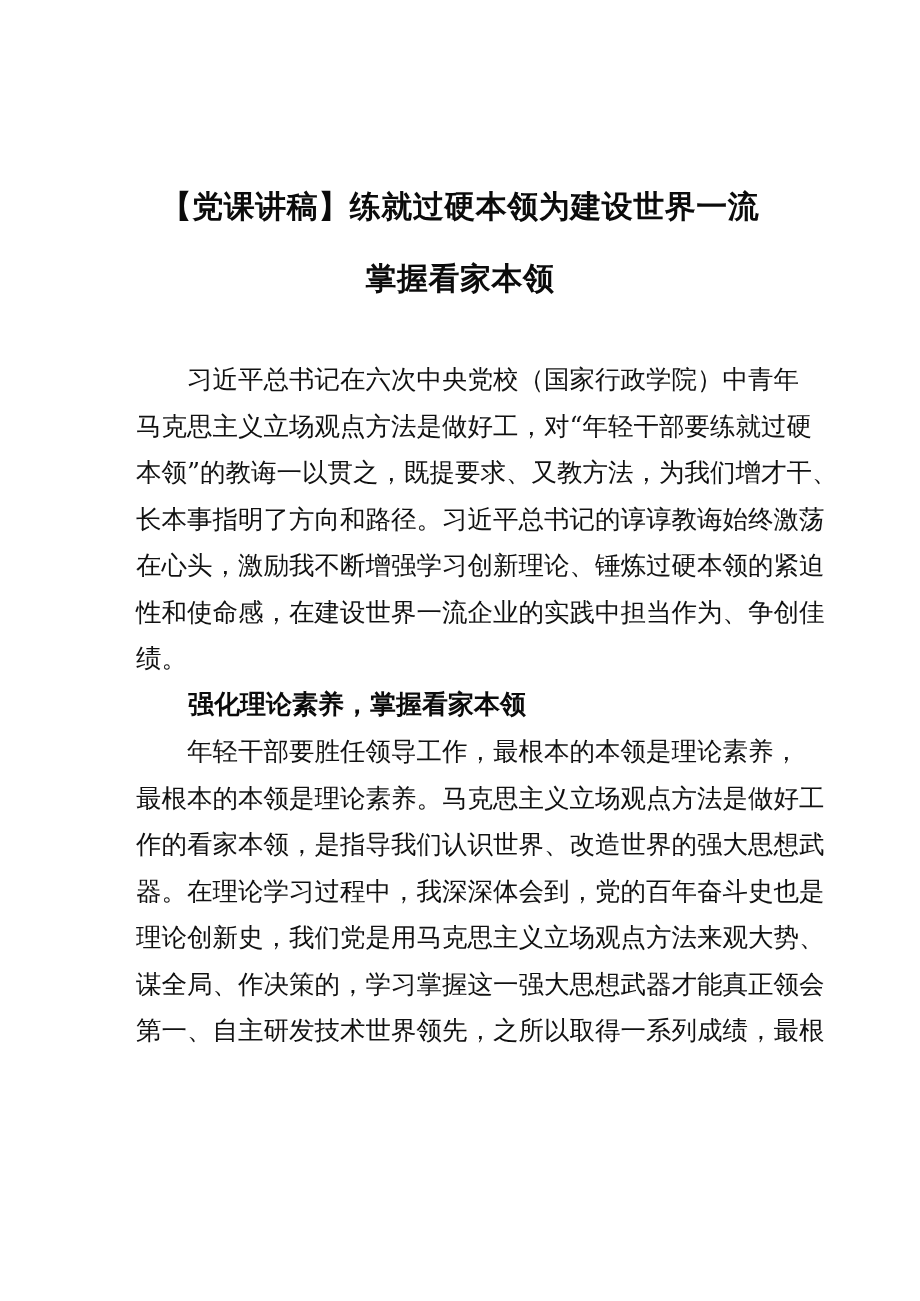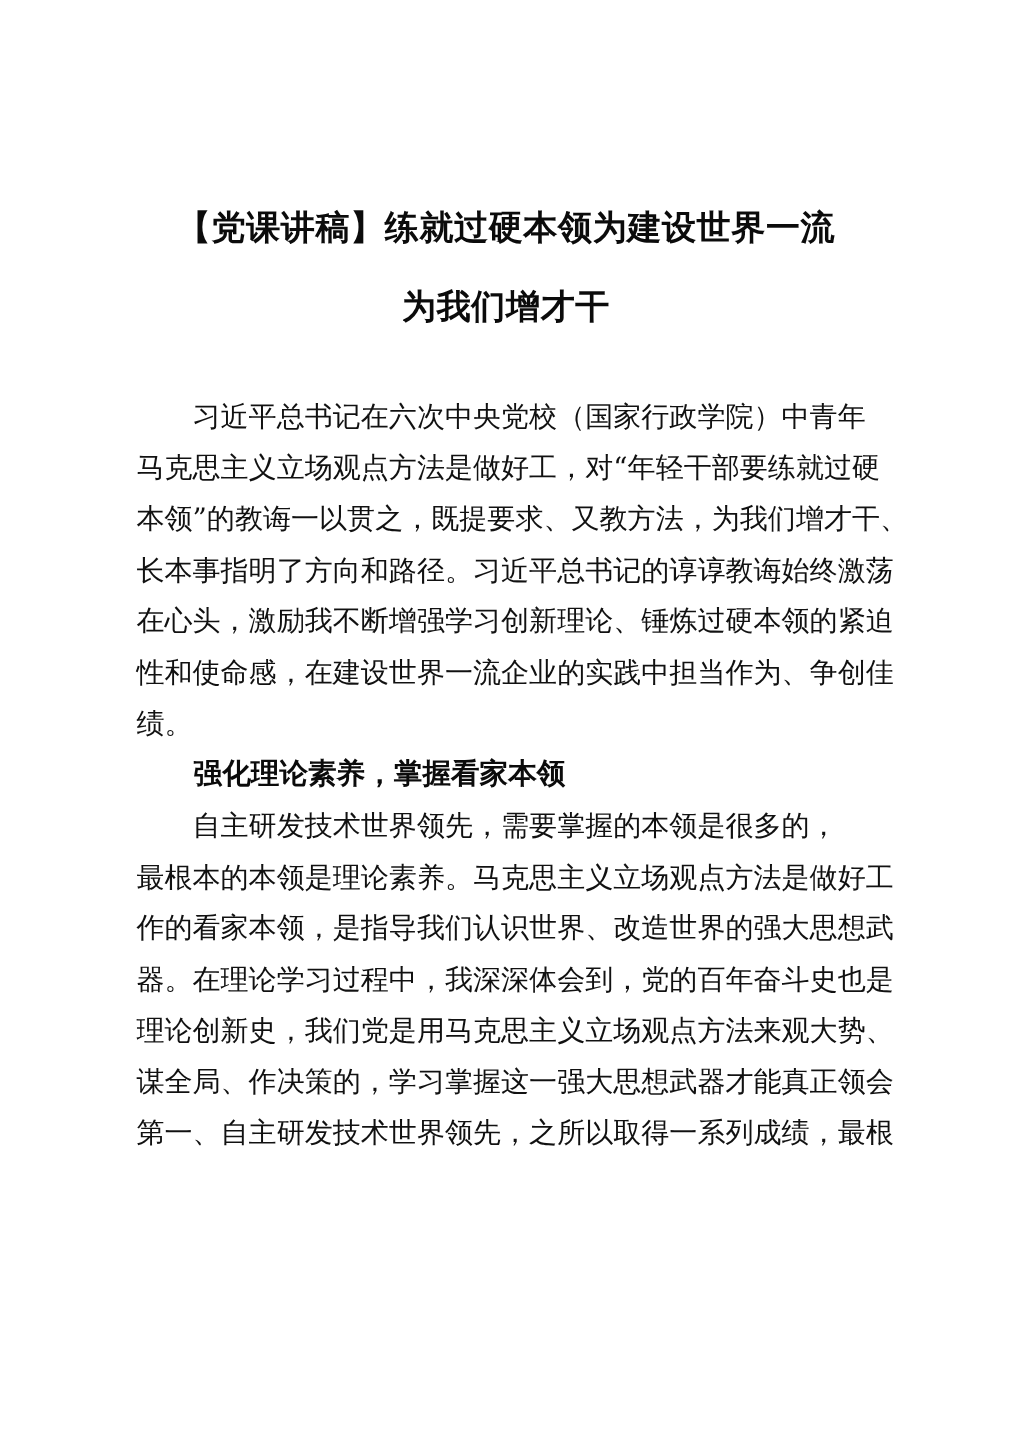--- a/index.html
+++ b/index.html
@@ -38,21 +38,21 @@
     color: #0b0b0b;
   }
   .doc-title .title-line {
     display: block;
     white-space: nowrap;
   }
 
   
   .body-block {
     position: absolute;
-    left: 124px;
+    left: 136px;
     top: 356px;
     width: 660px;
   }
 
   .para {
     margin: 0;
     font-family: "DejaVu Serif", "Liberation Serif", serif;
     font-size: 25.5px;
     line-height: 46.5px;
     color: #111111;
@@ -64,55 +64,55 @@
     display: block;
     white-space: nowrap;
   }
   .tline.indent {
     text-indent: 51px;
   }
 
   
   .section-heading {
     margin: 0;
-    font-family: Liberation Mono, monospace;
+    font-family: Liberation Serif, serif;
     font-weight: 700;
     font-size: 26px;
     line-height: 46.5px;
     text-indent: 52px;
     color: #0b0b0b;
     white-space: nowrap;
   }
 </style>
 </head>
 <body>
 
 <div class="page">
 
   <h1 class="doc-title">
     <span class="title-line">【党课讲稿】练就过硬本领为建设世界一流</span>
-    <span class="title-line">为我们增才干</span>
+    <span class="title-line">掌握看家本领</span>
   </h1>
 
   <div class="body-block">
 
     <p class="para">
       <span class="tline indent">习近平总书记在六次中央党校（国家行政学院）中青年</span>
       <span class="tline">马克思主义立场观点方法是做好工，对“年轻干部要练就过硬</span>
       <span class="tline">本领”的教诲一以贯之，既提要求、又教方法，为我们增才干、</span>
       <span class="tline">长本事指明了方向和路径。习近平总书记的谆谆教诲始终激荡</span>
       <span class="tline">在心头，激励我不断增强学习创新理论、锤炼过硬本领的紧迫</span>
       <span class="tline">性和使命感，在建设世界一流企业的实践中担当作为、争创佳</span>
       <span class="tline">绩。</span>
     </p>
 
     <h2 class="section-heading">强化理论素养，掌握看家本领</h2>
 
     <p class="para">
-      <span class="tline indent">自主研发技术世界领先，需要掌握的本领是很多的，</span>
+      <span class="tline indent">年轻干部要胜任领导工作，最根本的本领是理论素养，</span>
       <span class="tline">最根本的本领是理论素养。马克思主义立场观点方法是做好工</span>
       <span class="tline">作的看家本领，是指导我们认识世界、改造世界的强大思想武</span>
       <span class="tline">器。在理论学习过程中，我深深体会到，党的百年奋斗史也是</span>
       <span class="tline">理论创新史，我们党是用马克思主义立场观点方法来观大势、</span>
       <span class="tline">谋全局、作决策的，学习掌握这一强大思想武器才能真正领会</span>
       <span class="tline">第一、自主研发技术世界领先，之所以取得一系列成绩，最根</span>
     </p>
 
   </div>
 </div>

